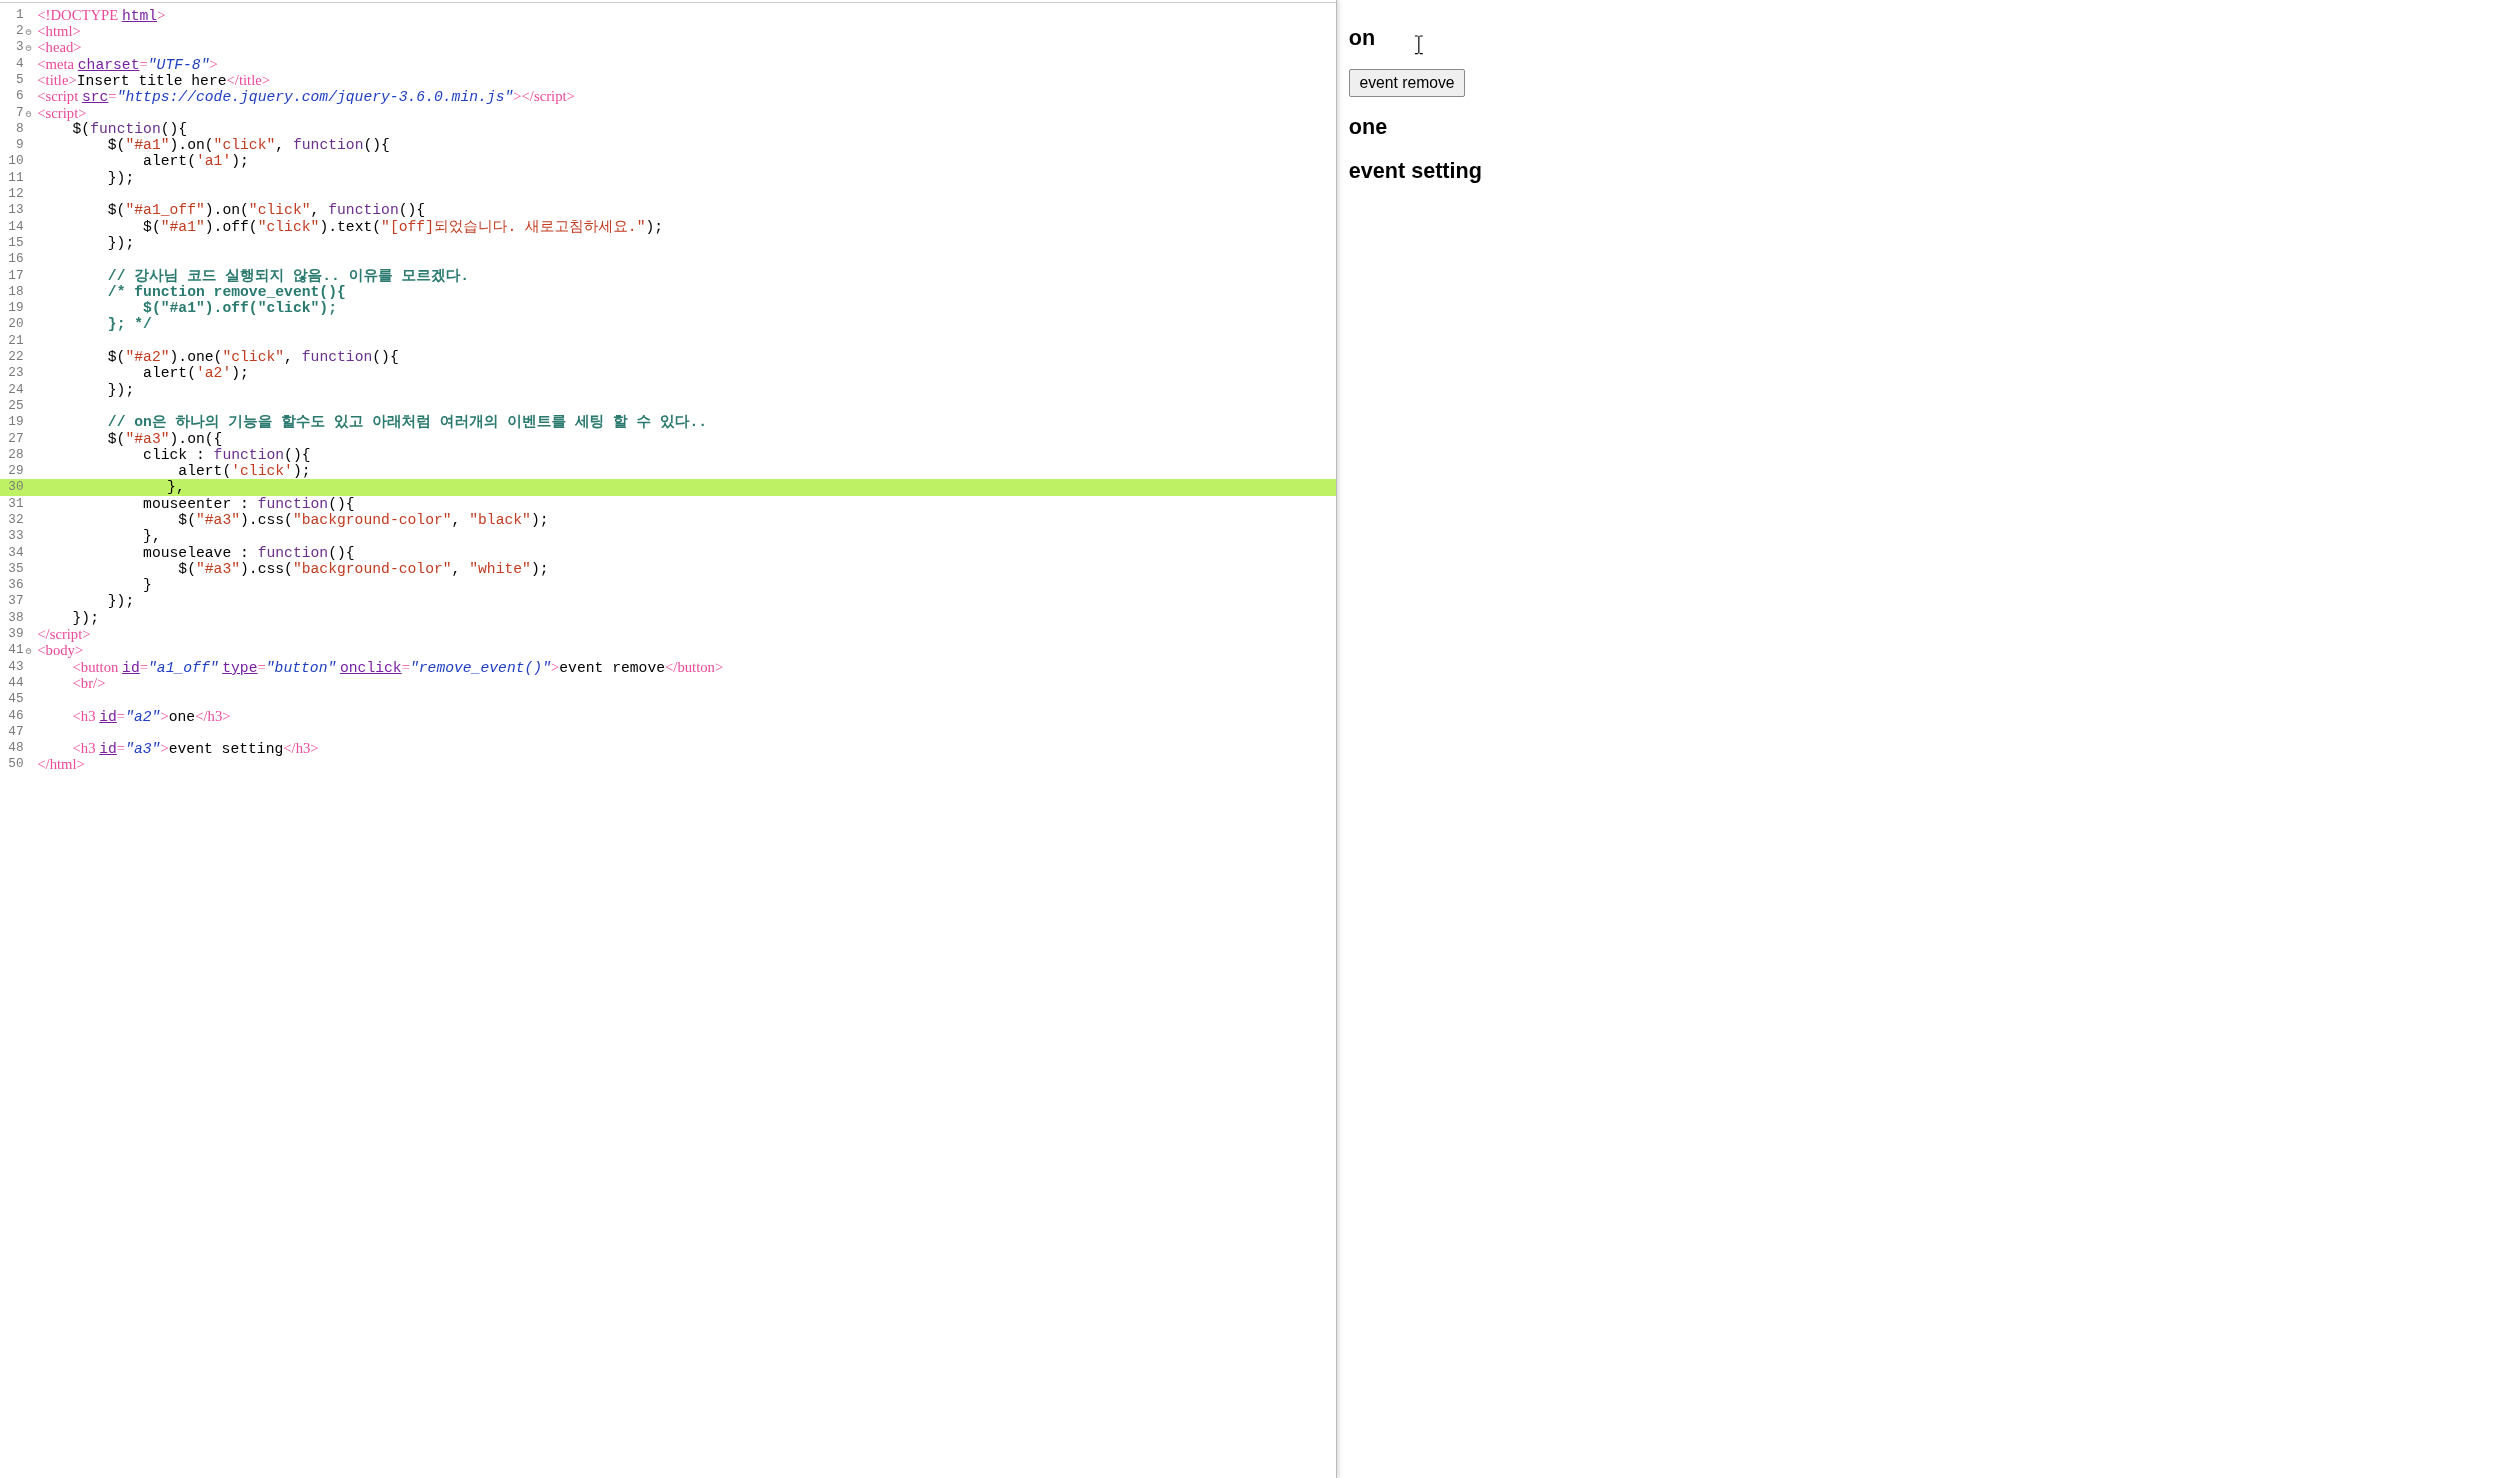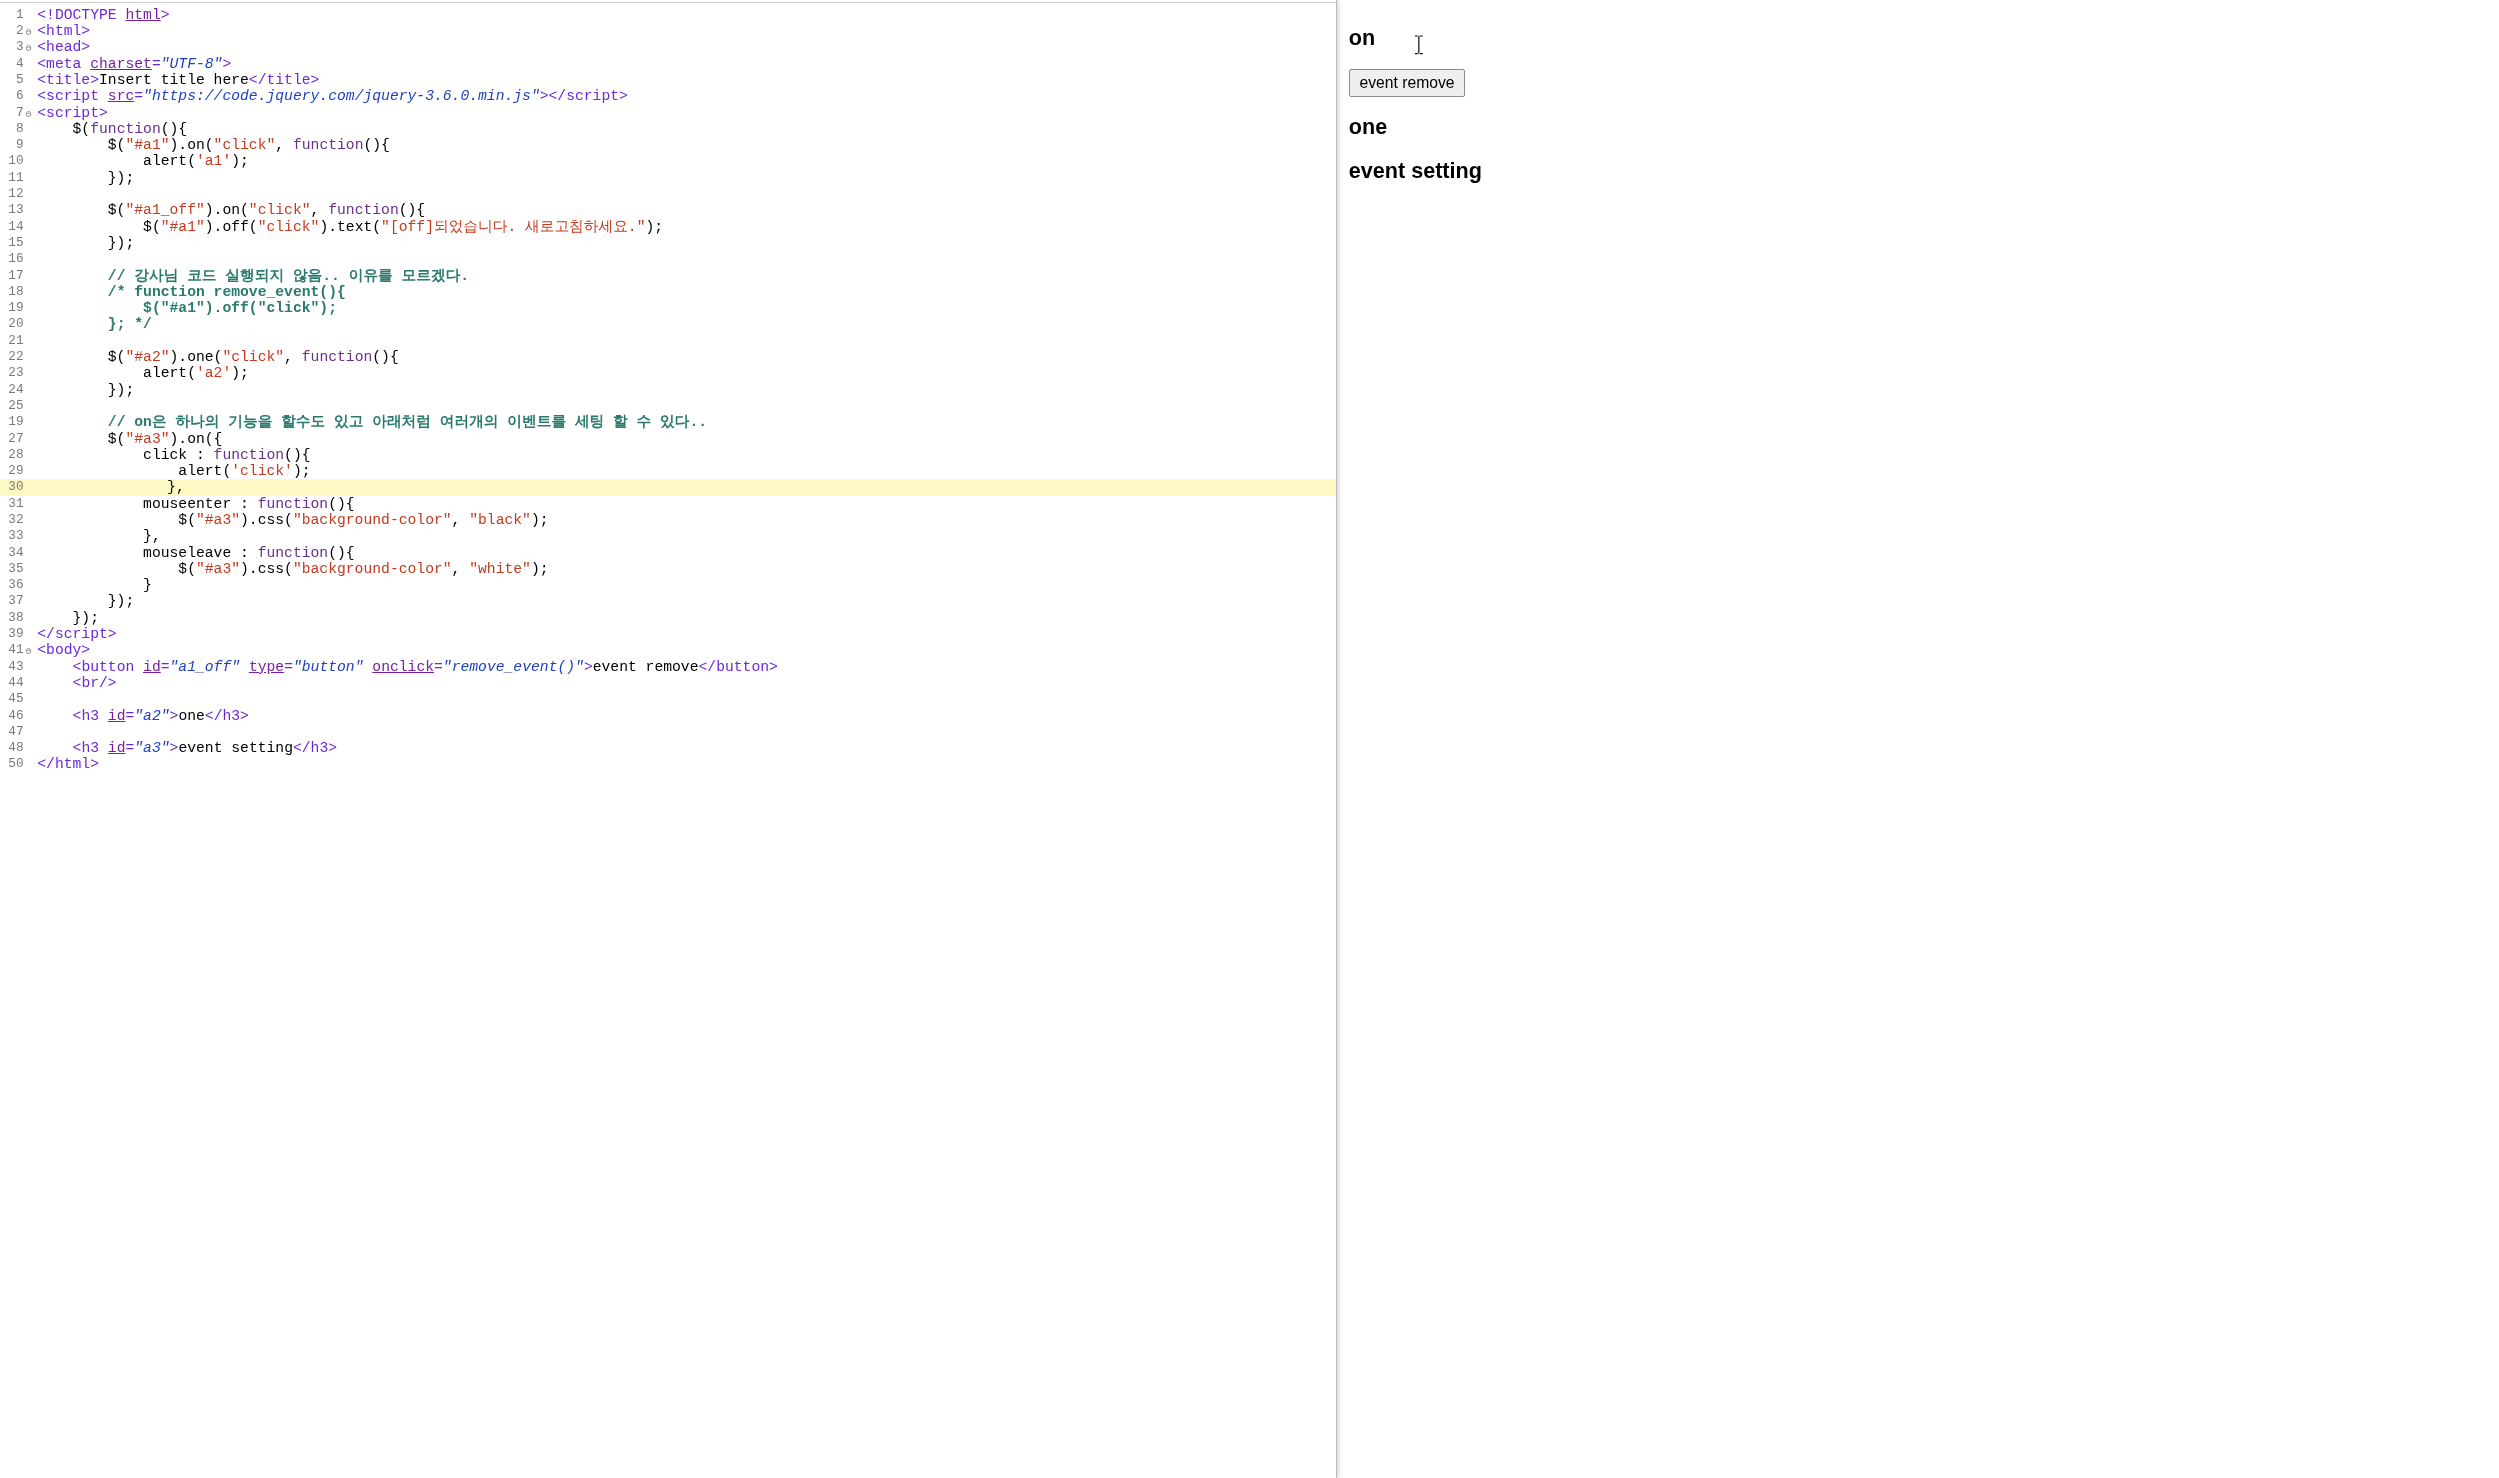--- a/index.html
+++ b/index.html
@@ -55,26 +55,26 @@
   position: relative;
   top: 2px;
 }
 
 .code {
   padding-left: 2px;
   font-size: 14.7px;
 }
 
 .highlight-line {
-  background: #fef9c3;
+  background: #bef264;
   gap: 12px;
 }
 
 
-.c-tag { color: #6d28d9; }       
+.c-tag { color: #ec4899; font-family: Liberation Serif, serif; }       
 .c-attr { color: #7a1fa2; text-decoration: underline; }      
 .c-str { color: #1f3fc2; font-style: italic; } 
 .c-strred { color: #c23b1f; }    
 .c-func { color: #6a2e8c; text-align: center; }      
 .c-plain { color: #000; }
 .c-comment { color: #2a7a6f; font-weight: bold; }
 
 .preview-pane {
   flex: 1;
   padding: 17.6px 11.8px;

